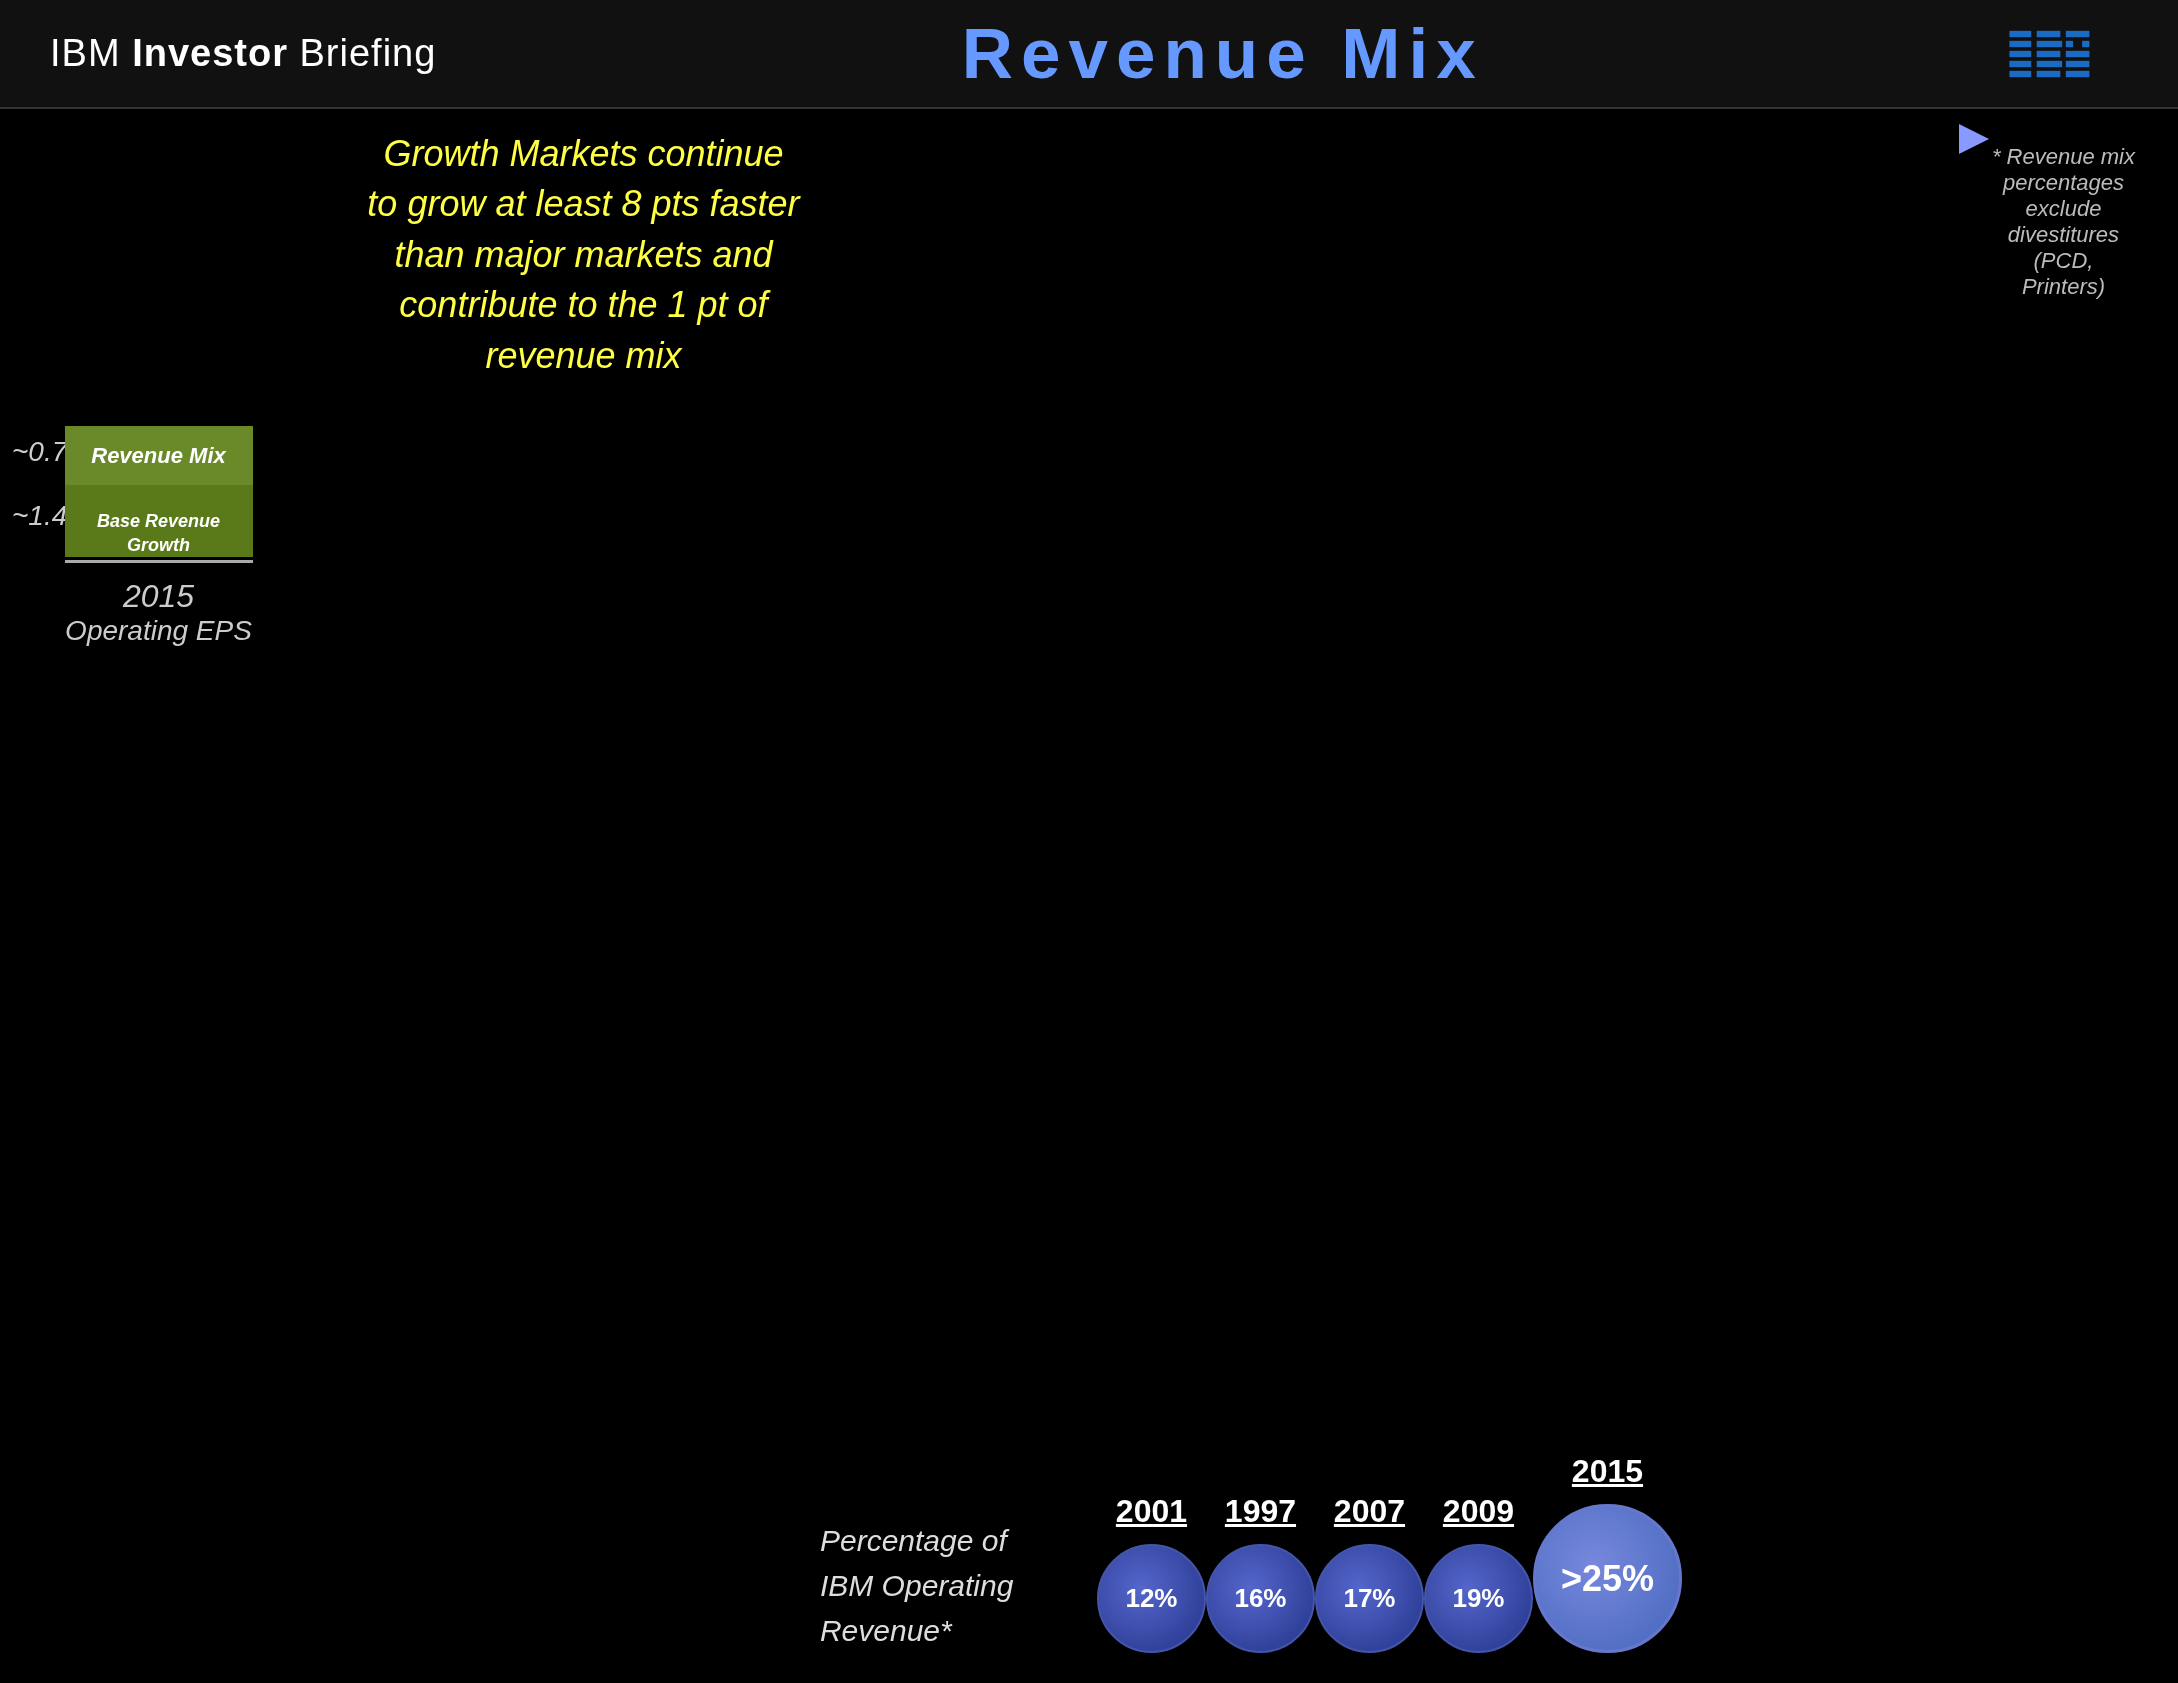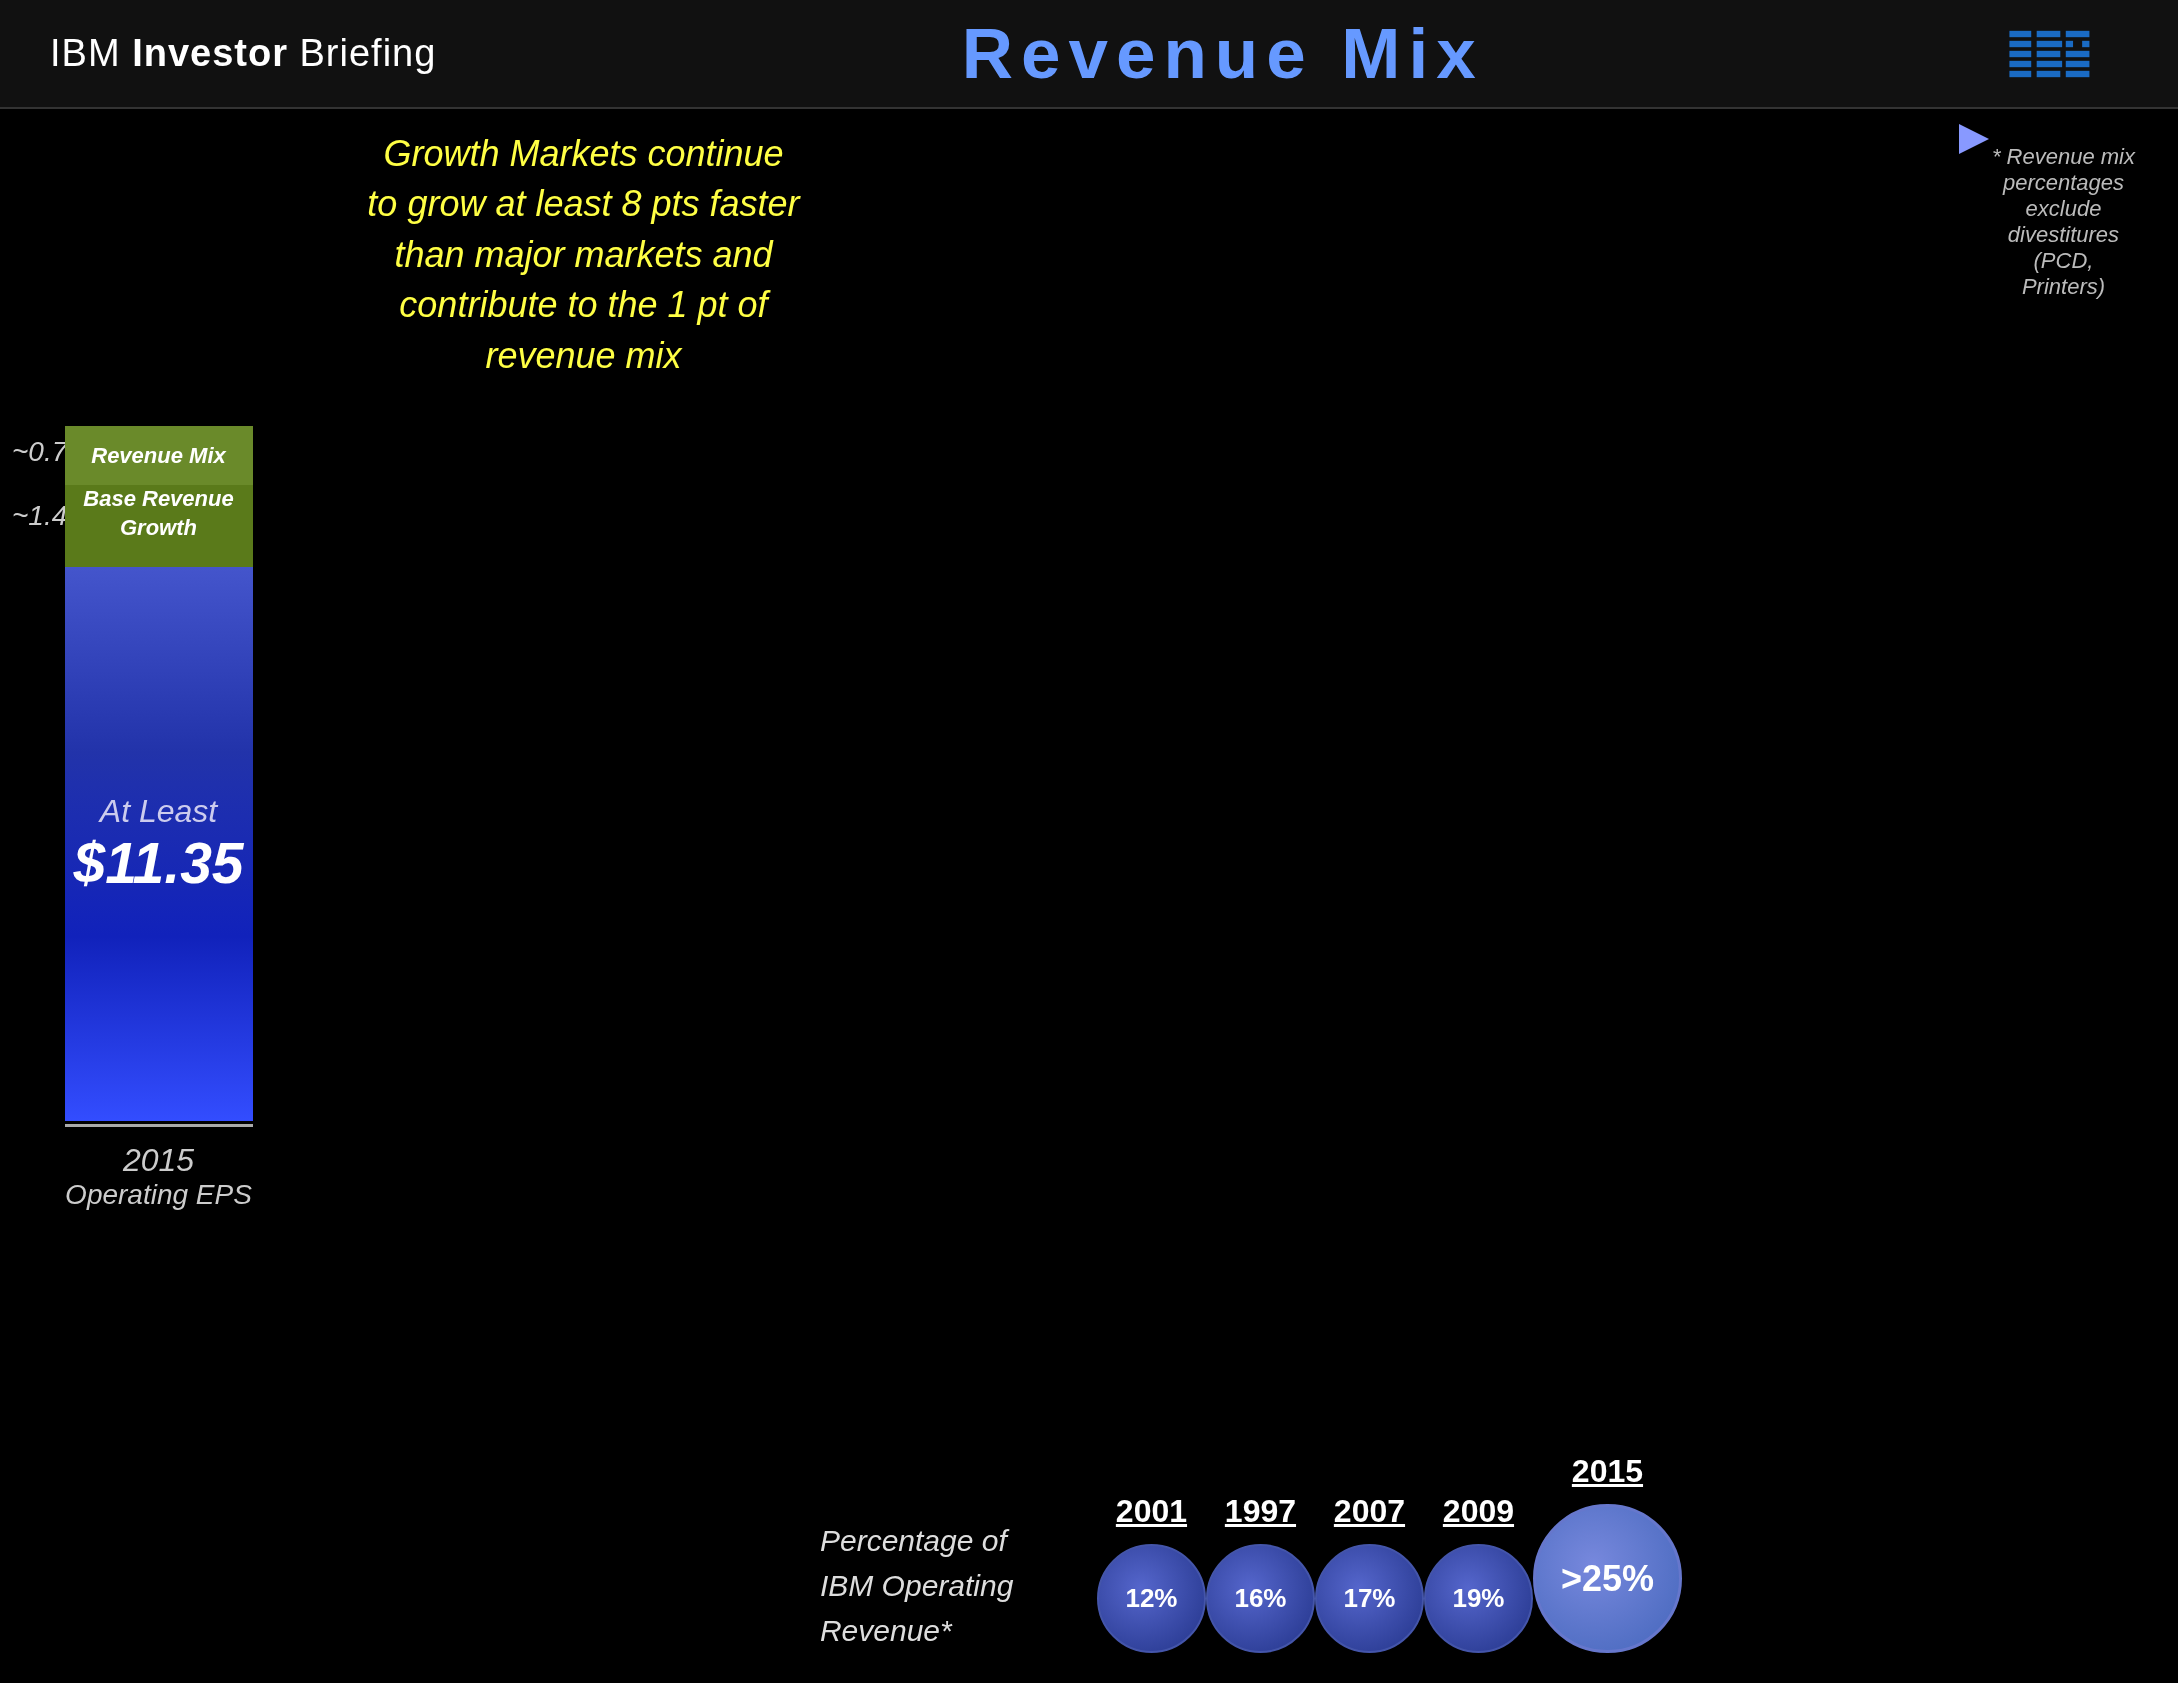--- a/index.html
+++ b/index.html
@@ -117,25 +117,25 @@
       justify-content: center;
       font-size: 22px;
       color: #fff;
       font-style: italic;
       font-weight: bold;
     }
 
     .bar-segment-base {
       background: #5a7a1a;
       width: 188px;
-      height: 82px;
-      display: flex;
-      align-items: flex-start;
-      justify-content: center;
-      font-size: 22px;
+      height: 72px;
+      display: flex;
+      align-items: flex-end;
+      justify-content: center;
+      font-size: 18px;
       color: #fff;
       font-style: italic;
       font-weight: bold;
       text-align: center;
       line-height: 1.3;
     }
 
     .bar-main {
       background: linear-gradient(to bottom, #4455cc, #2233aa, #1122bb, #334dff);
       width: 188px;
@@ -366,26 +366,20 @@
 
     <div class="left-panel">
       <div class="value-label label-070">~0.70</div>
       <div class="value-label label-145">~1.45</div>
 
       <div class="bar-chart-container">
         <div class="bar-segment-revenue-mix">Revenue Mix</div>
         <div class="bar-segment-base">
           <span>Base Revenue Growth</span>
         </div>
-        <div class="bar-main">
-          <div class="bar-main-text">
-            <div class="bar-main-at-least">At Least</div>
-            <div class="bar-main-value">$11.35</div>
-          </div>
-        </div>
         <div class="bar-separator-line"></div>
         <div class="bar-bottom-label">
           <div class="year">2015</div>
           <div class="eps">Operating EPS</div>
         </div>
       </div>
     </div>
 
     <div class="right-panel">
       <div class="subtitle">Growth Markets continue to grow at least 8 pts faster than major markets and contribute to the 1 pt of revenue mix</div>

